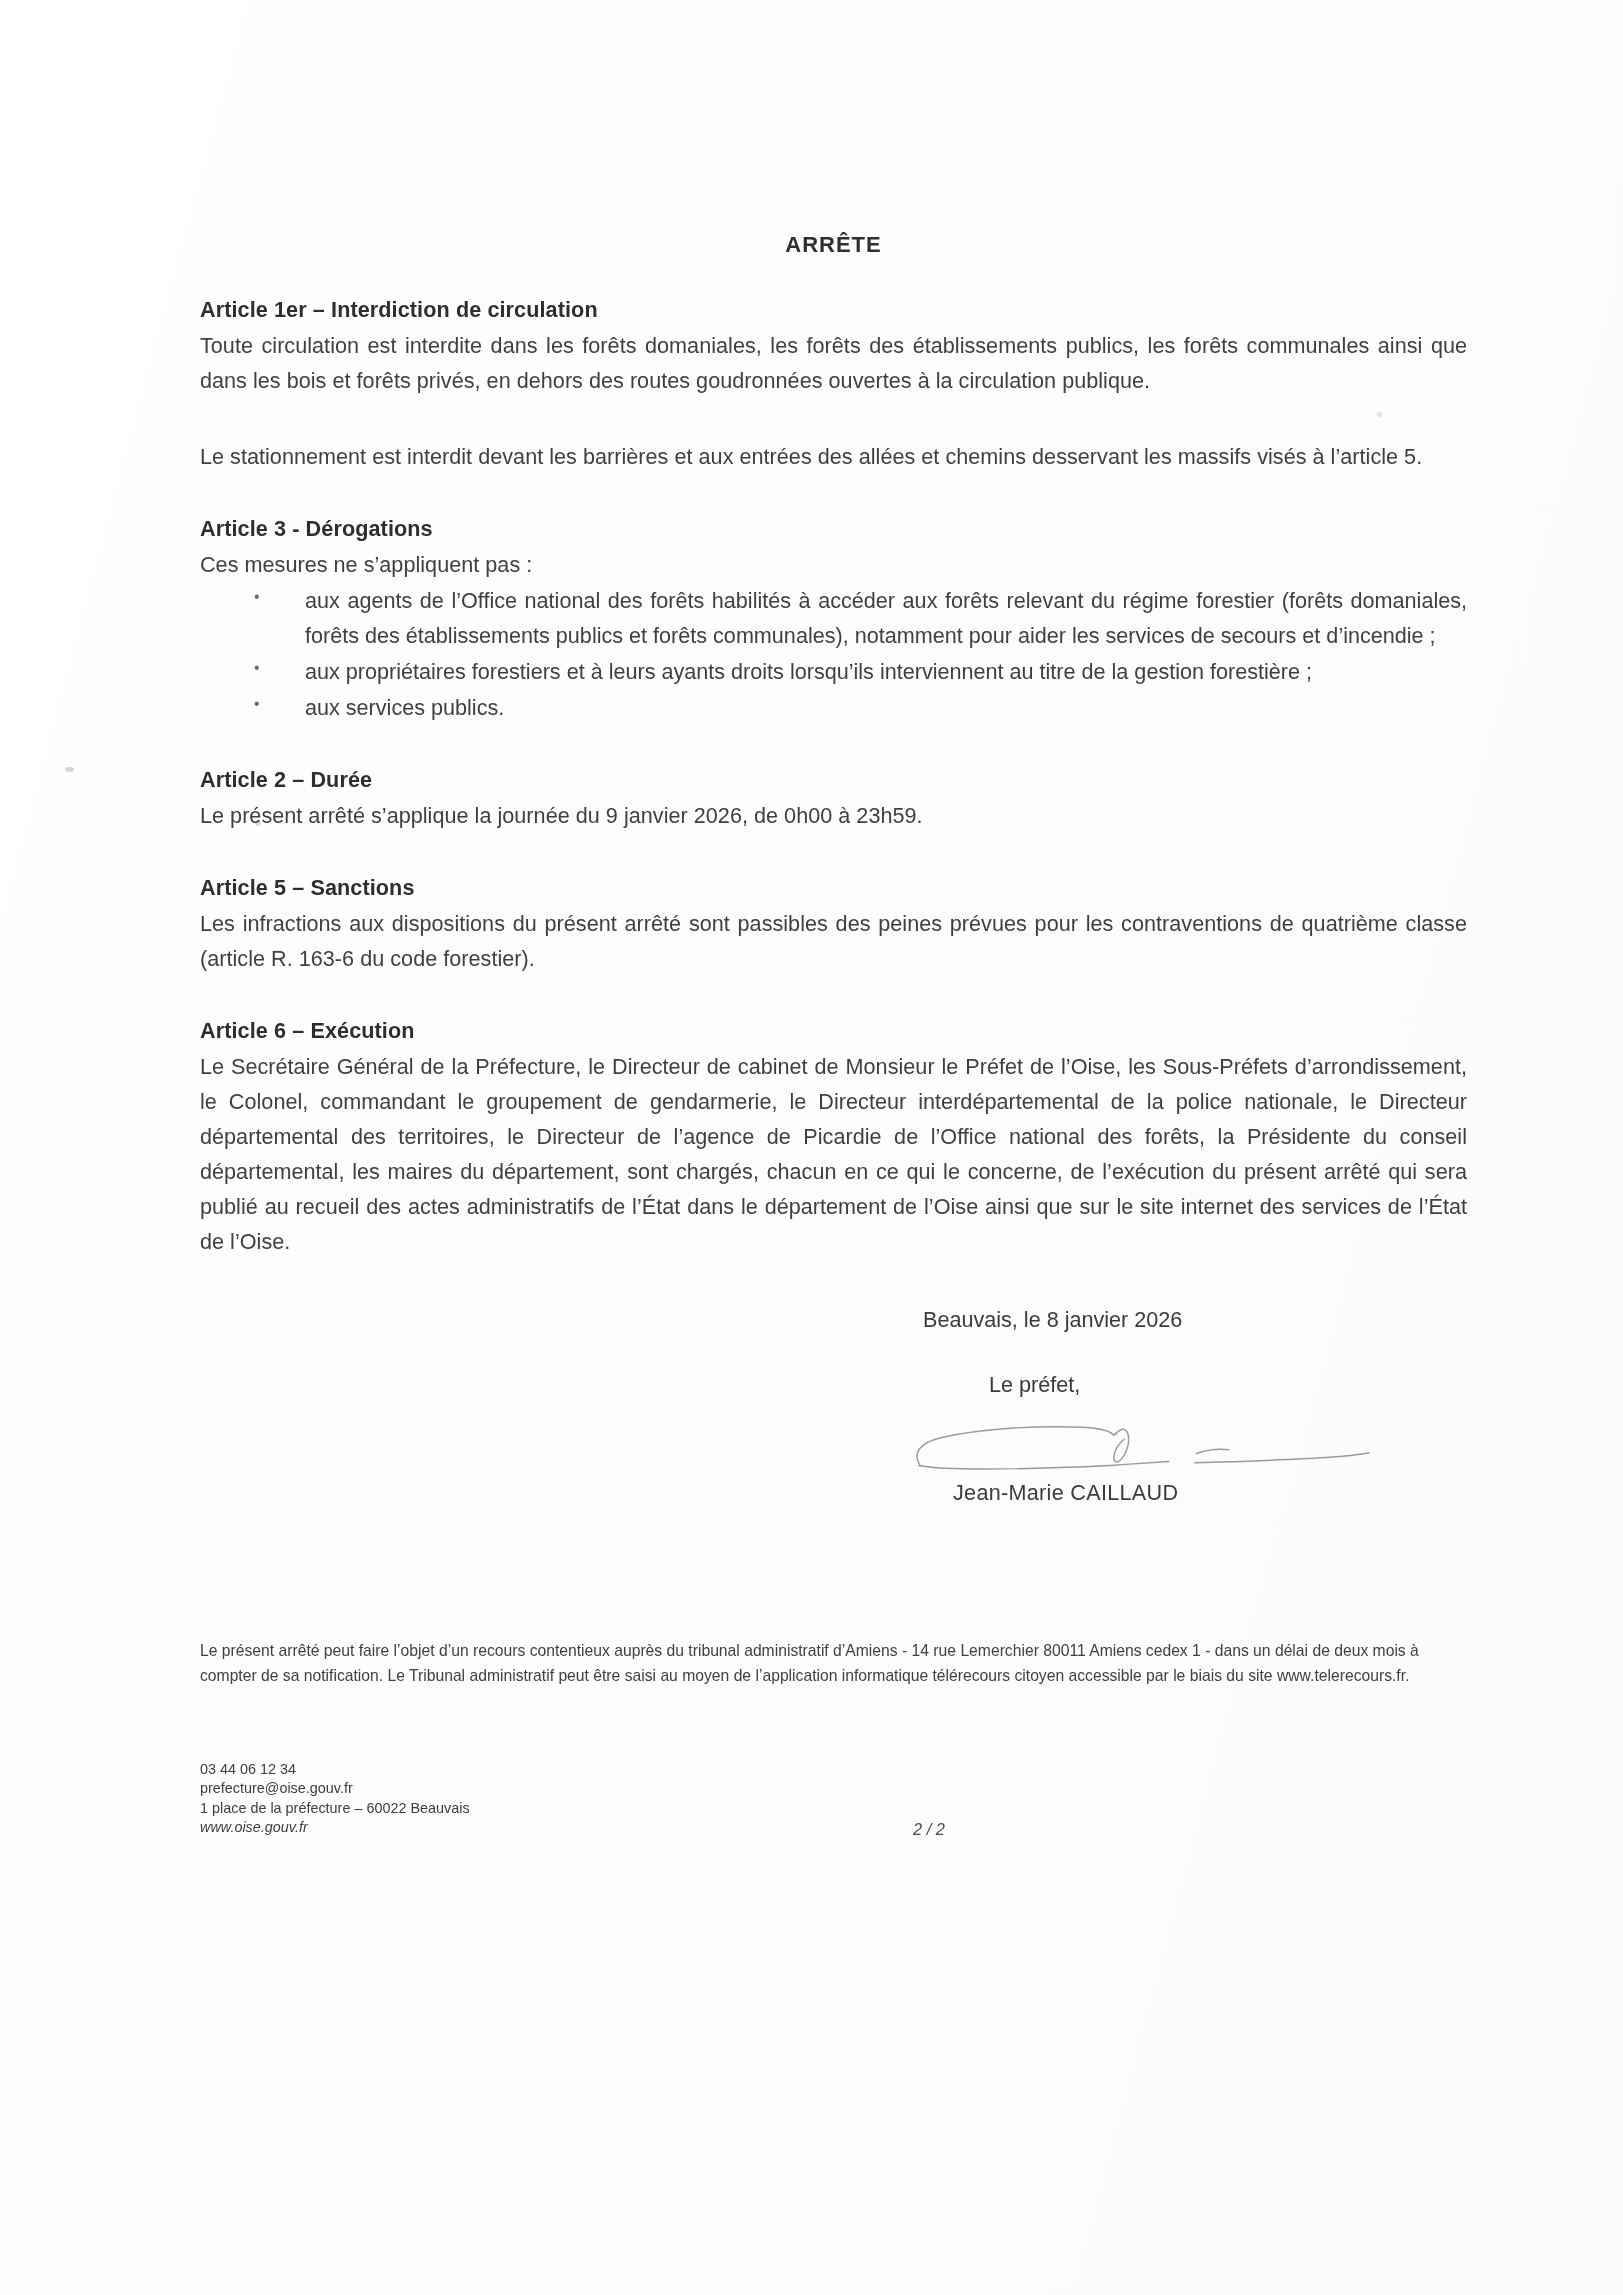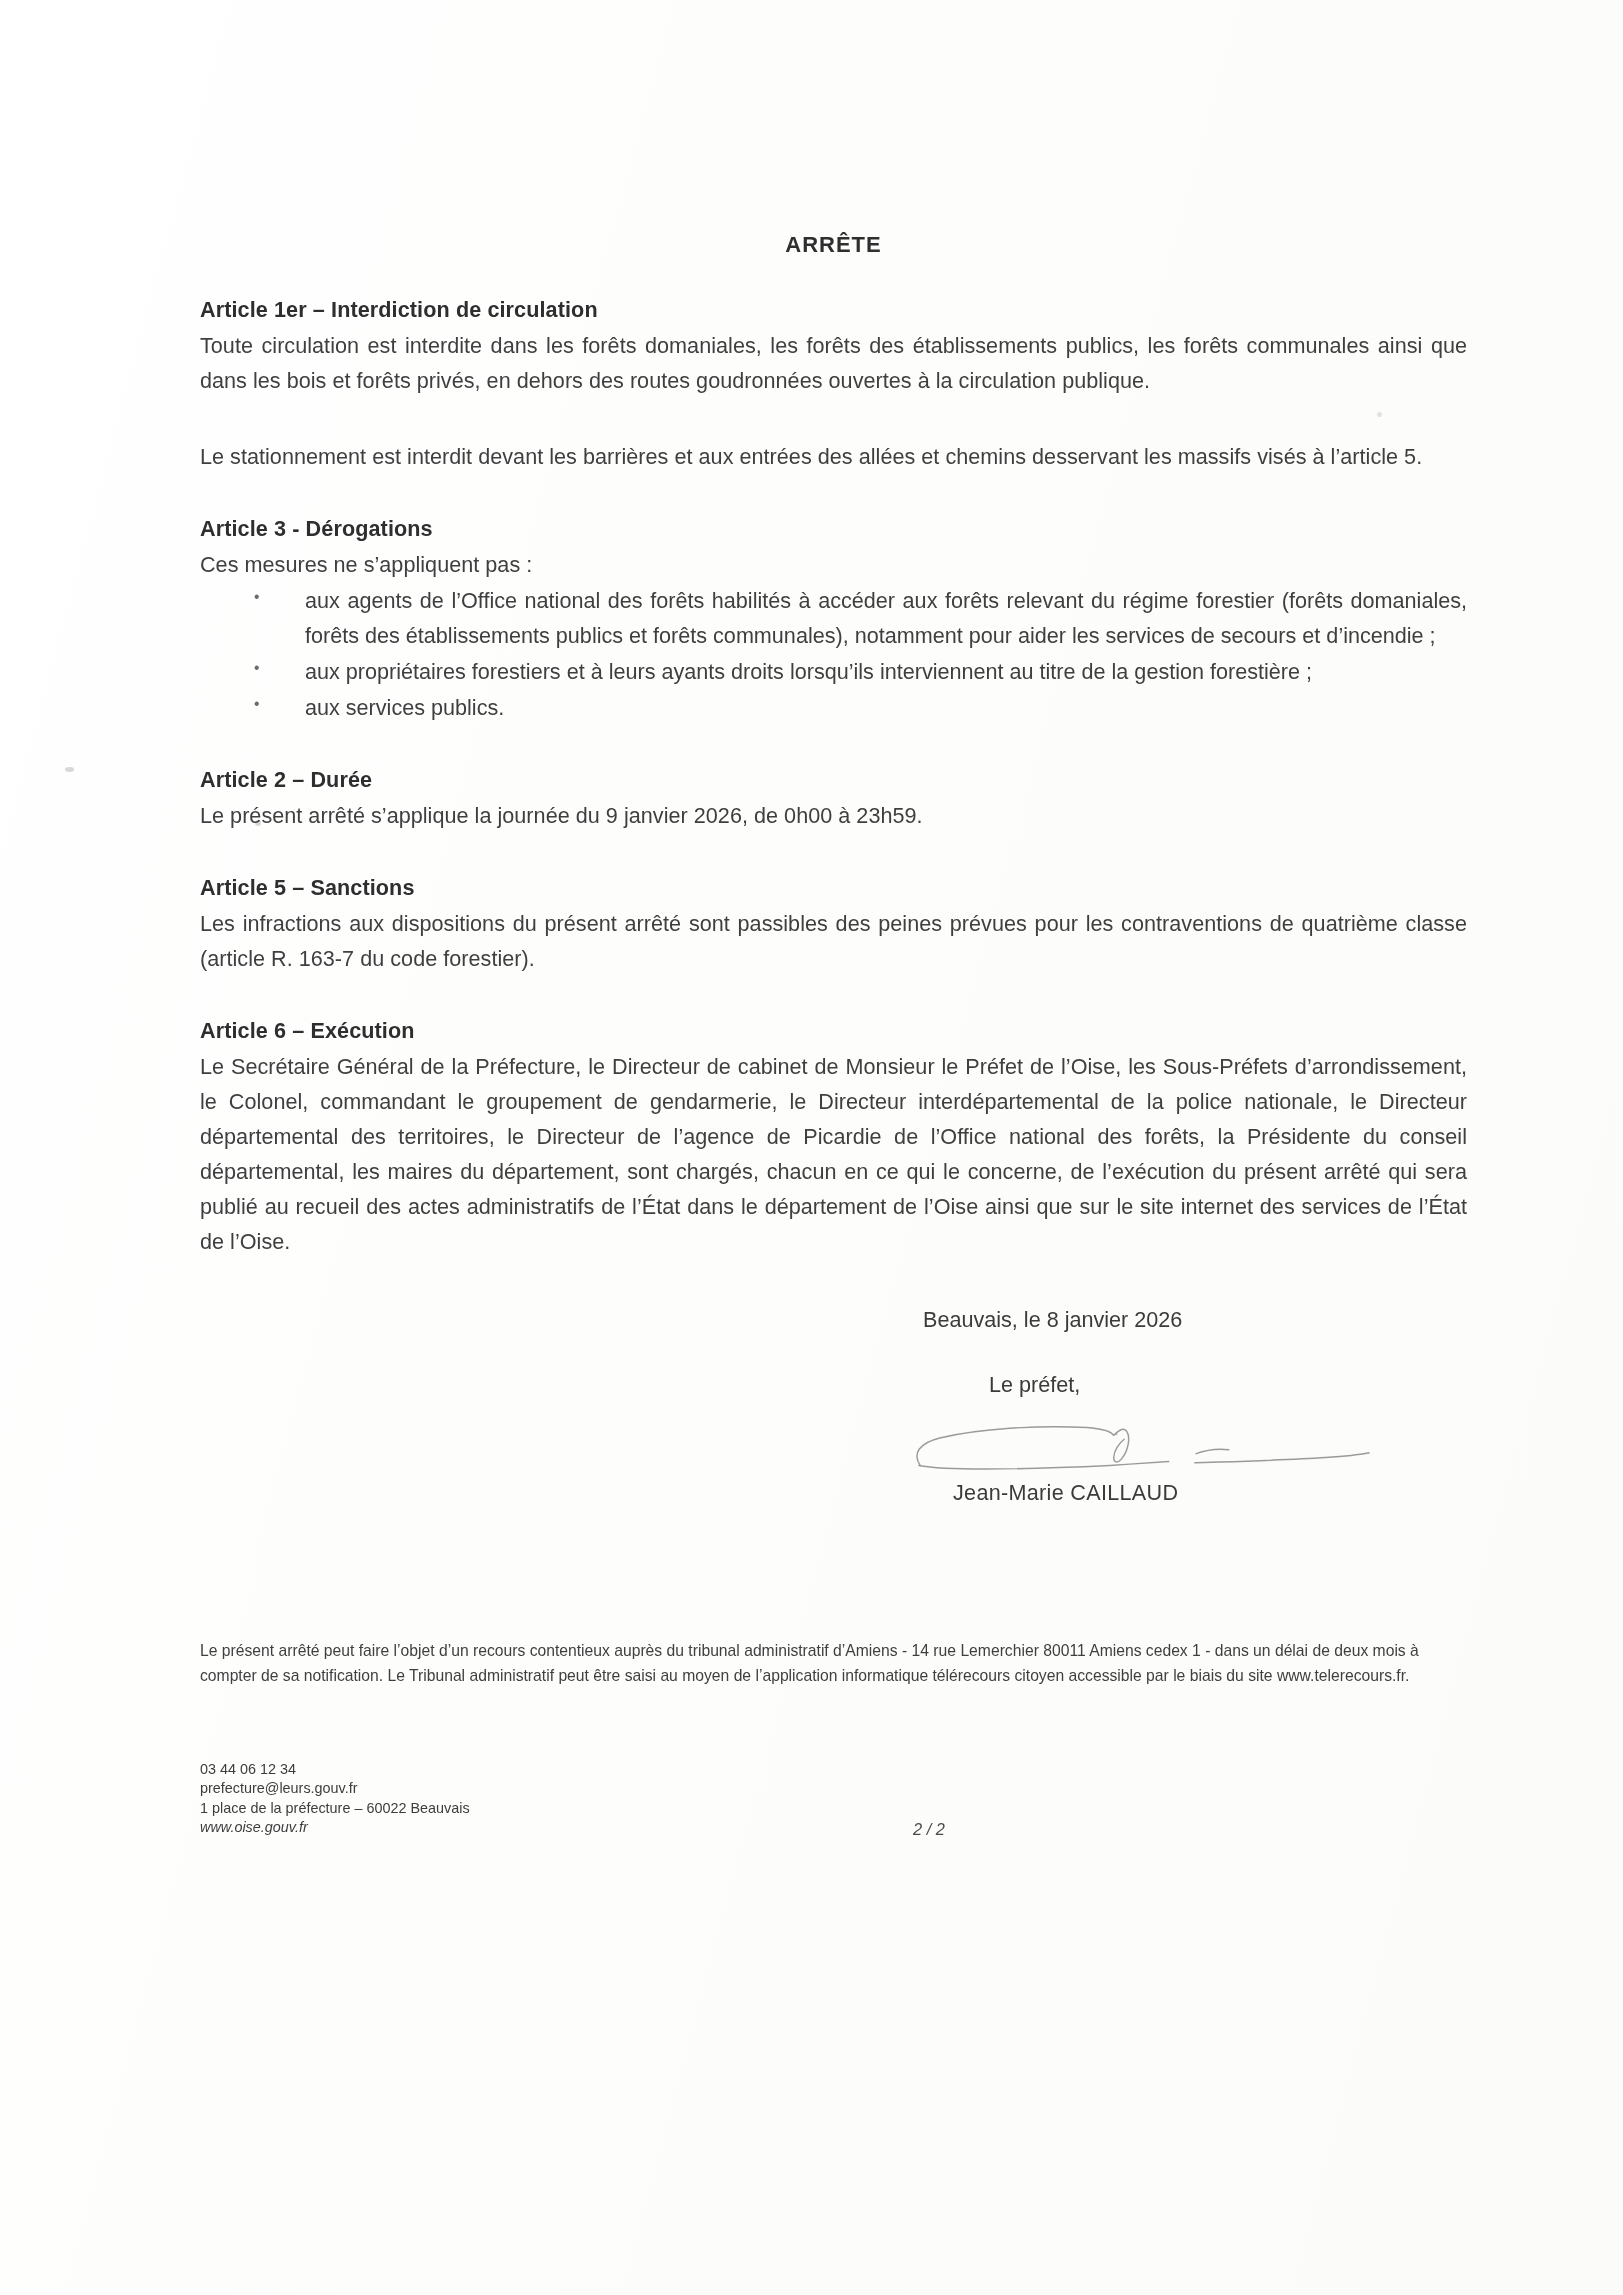--- a/index.html
+++ b/index.html
@@ -198,21 +198,21 @@
       </ul>
     </section>
 
     <section class="article">
       <div class="article-heading">Article 2 – Durée</div>
       <p class="article-body nojust">Le présent arrêté s’applique la journée du 9 janvier 2026, de 0h00 à 23h59.</p>
     </section>
 
     <section class="article">
       <div class="article-heading">Article 5 – Sanctions</div>
-      <p class="article-body">Les infractions aux dispositions du présent arrêté sont passibles des peines prévues pour les contraventions de quatrième classe (article R. 163-7 du code forestier).</p>
+      <p class="article-body">Les infractions aux dispositions du présent arrêté sont passibles des peines prévues pour les contraventions de quatrième classe (article R. 163-6 du code forestier).</p>
     </section>
 
     <section class="article">
       <div class="article-heading">Article 6 – Exécution</div>
       <p class="article-body">Le Secrétaire Général de la Préfecture, le Directeur de cabinet de Monsieur le Préfet de l’Oise, les Sous-Préfets d’arrondissement, le Colonel, commandant le groupement de gendarmerie, le Directeur interdépartemental de la police nationale, le Directeur départemental des territoires, le Directeur de l’agence de Picardie de l’Office national des forêts, la Présidente du conseil départemental, les maires du département, sont chargés, chacun en ce qui le concerne, de l’exécution du présent arrêté qui sera publié au recueil des actes administratifs de l’État dans le département de l’Oise ainsi que sur le site internet des services de l’État de l’Oise.</p>
     </section>
 
     <div class="sign-block">
       <div class="sign-city">Beauvais, le 8 janvier 2026</div>
       <div class="sign-role">Le préfet,</div>
@@ -229,21 +229,21 @@
           <circle cx="726" cy="73" r="1.4"></circle>
         </g>
       </svg>
       <div class="sign-name">Jean-Marie CAILLAUD</div>
     </div>
 
     <div class="notice">Le présent arrêté peut faire l’objet d’un recours contentieux auprès du tribunal administratif d’Amiens - 14 rue Lemerchier 80011 Amiens cedex 1 - dans un délai de deux mois à compter de sa notification. Le Tribunal administratif peut être saisi au moyen de l’application informatique télérecours citoyen accessible par le biais du site www.telerecours.fr.</div>
 
     <div class="footer">
       <div class="line">03 44 06 12 34</div>
-      <div class="line">prefecture@leurs.gouv.fr</div>
+      <div class="line">prefecture@oise.gouv.fr</div>
       <div class="line">1 place de la préfecture – 60022 Beauvais</div>
       <div class="line web">www.oise.gouv.fr</div>
       <div class="pagenum">2 / 2</div>
     </div>
 
   </div>
 </div>
 
 
 </body></html>

